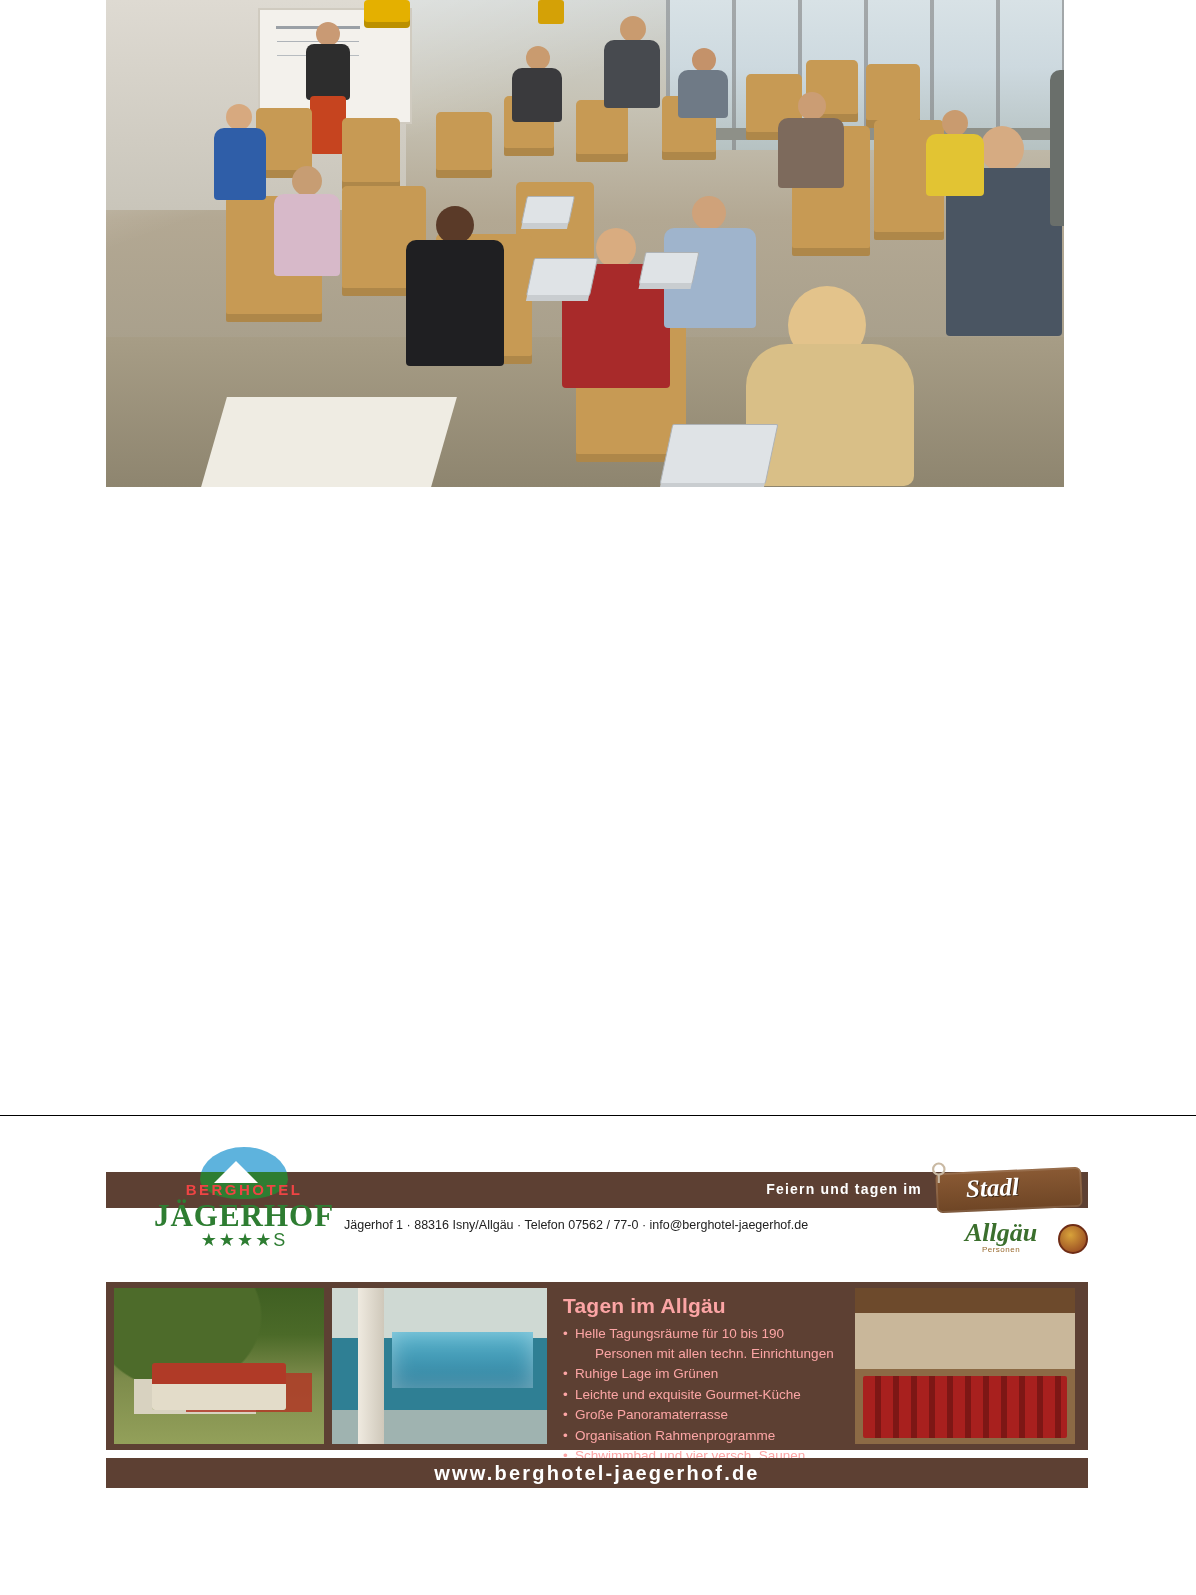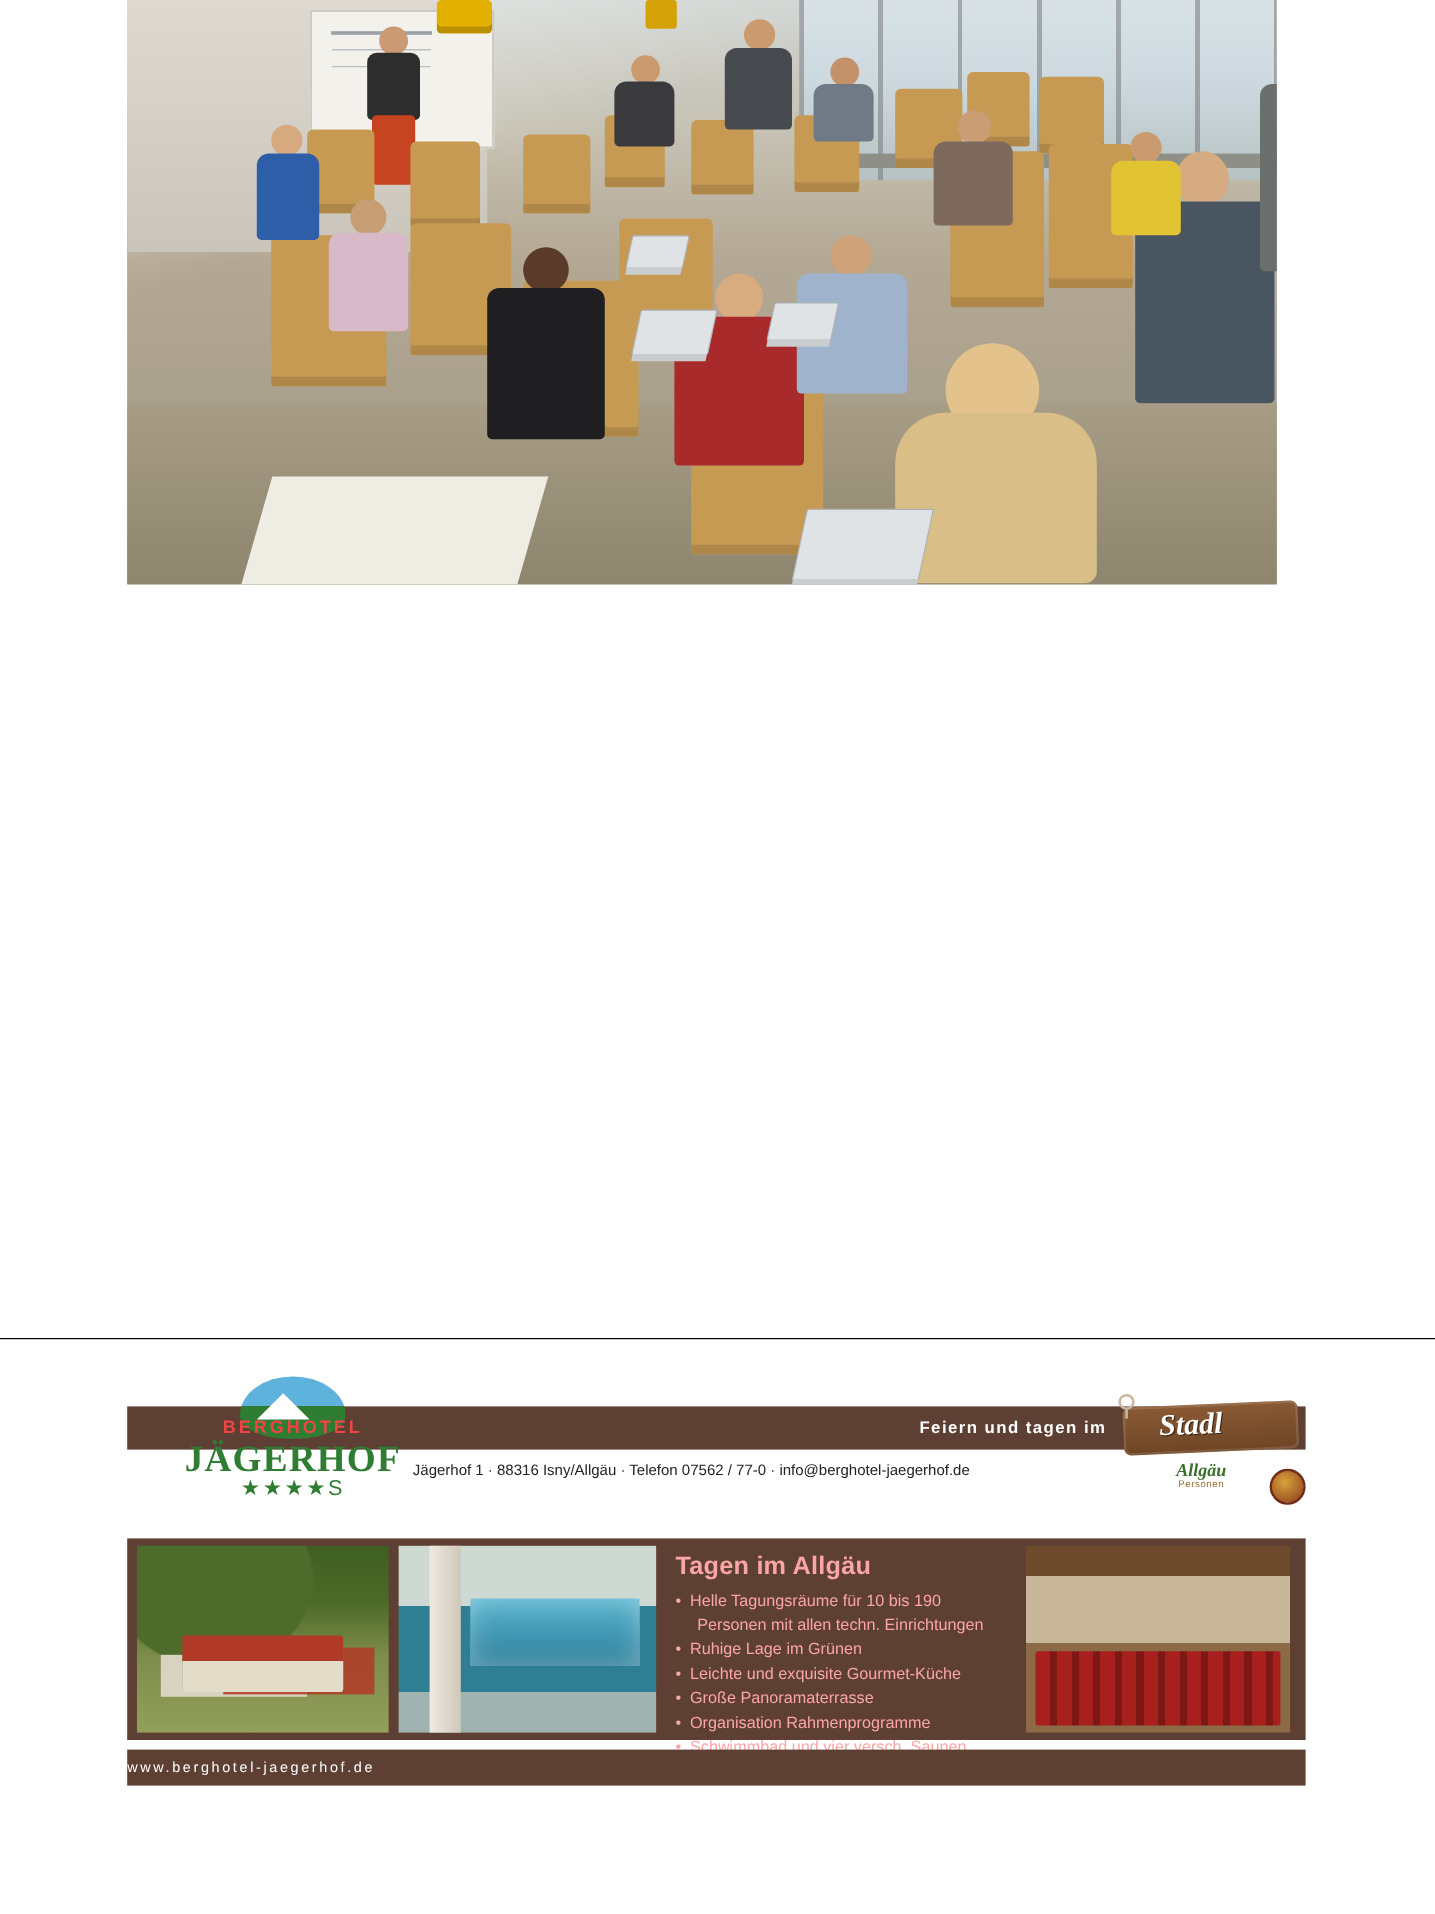--- a/index.html
+++ b/index.html
@@ -259,21 +259,21 @@
   .allgau-badge {
     position: absolute;
     right: 22px;
     top: 46px;
     width: 130px;
     text-align: center;
   }
   .allgau-word {
     font-family: "Liberation Serif", serif;
     font-style: italic;
-    font-size: 15px;
+    font-size: 26px;
     color: #3b6f2d;
     font-weight: bold;
   }
   .allgau-sub {
     font-size: 8px;
     color: #9a6b2f;
     letter-spacing: 0.5px;
     margin-top: -3px;
   }
   .seal {
@@ -393,35 +393,37 @@
   }
   .panel-list li:before {
     content: "•";
     position: absolute;
     left: 0;
     top: 0;
   }
   .panel-list .cont {
     display: block;
     padding-left: 6px;
+    margin-left: 14px;
   }
 
   .ad-bottombar {
     position: absolute;
     left: 0;
     top: 286px;
     width: 982px;
     height: 30px;
     background: #5d4033;
   }
   .url-text {
     color: #ffffff;
-    font-size: 12px;
-    font-weight: normal;
+    font-size: 20px;
+    font-weight: bold;
     letter-spacing: 2.2px;
+    text-align: center;
     line-height: 30px;
   }
 </style>
 </head>
 <body>
 
 <div class="photo-top">
   <div class="room-bg"></div>
   <div class="wall-left"></div>
   <div class="win"></div>

